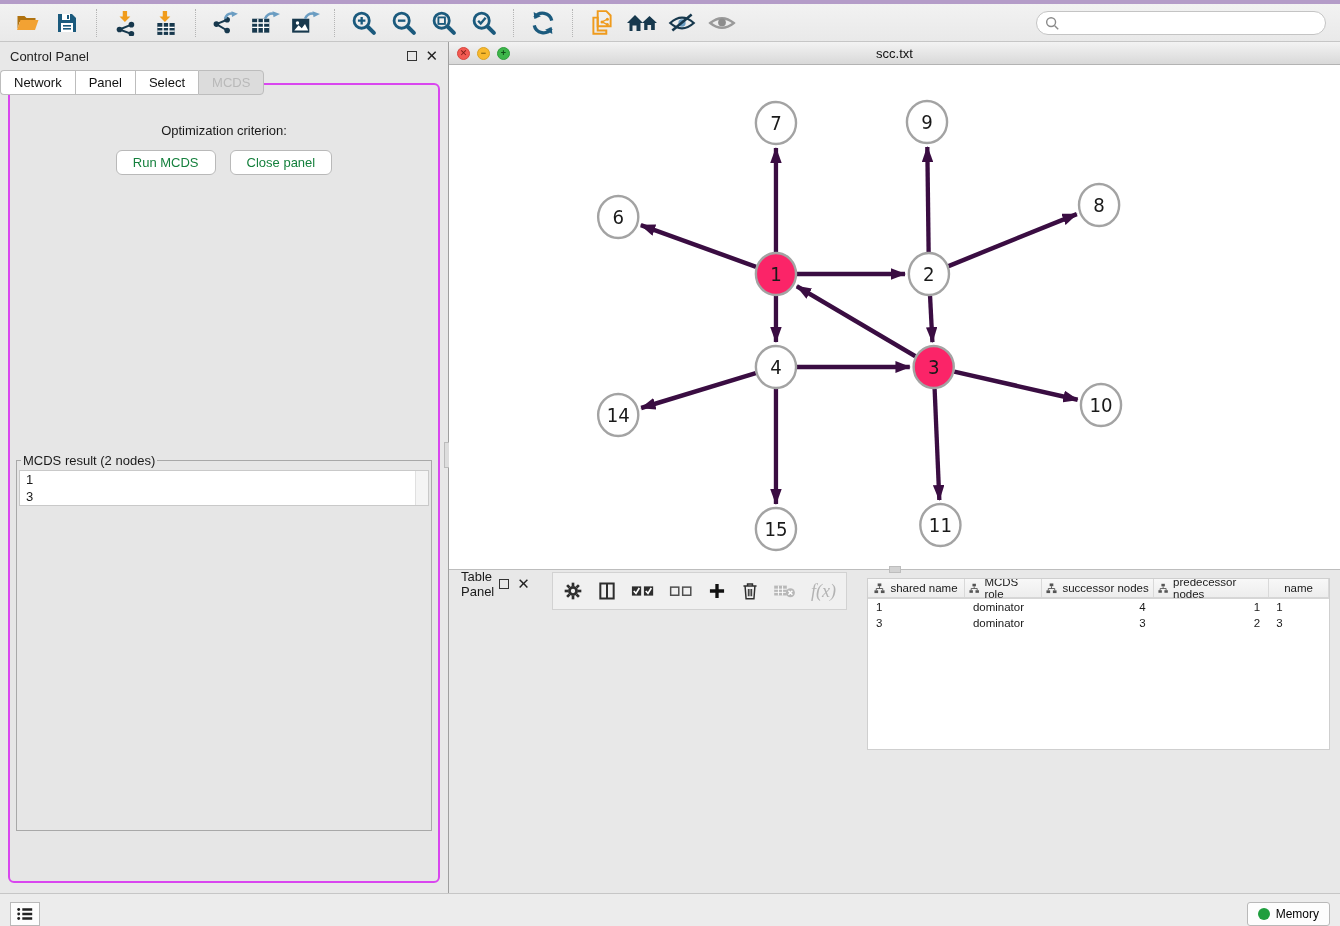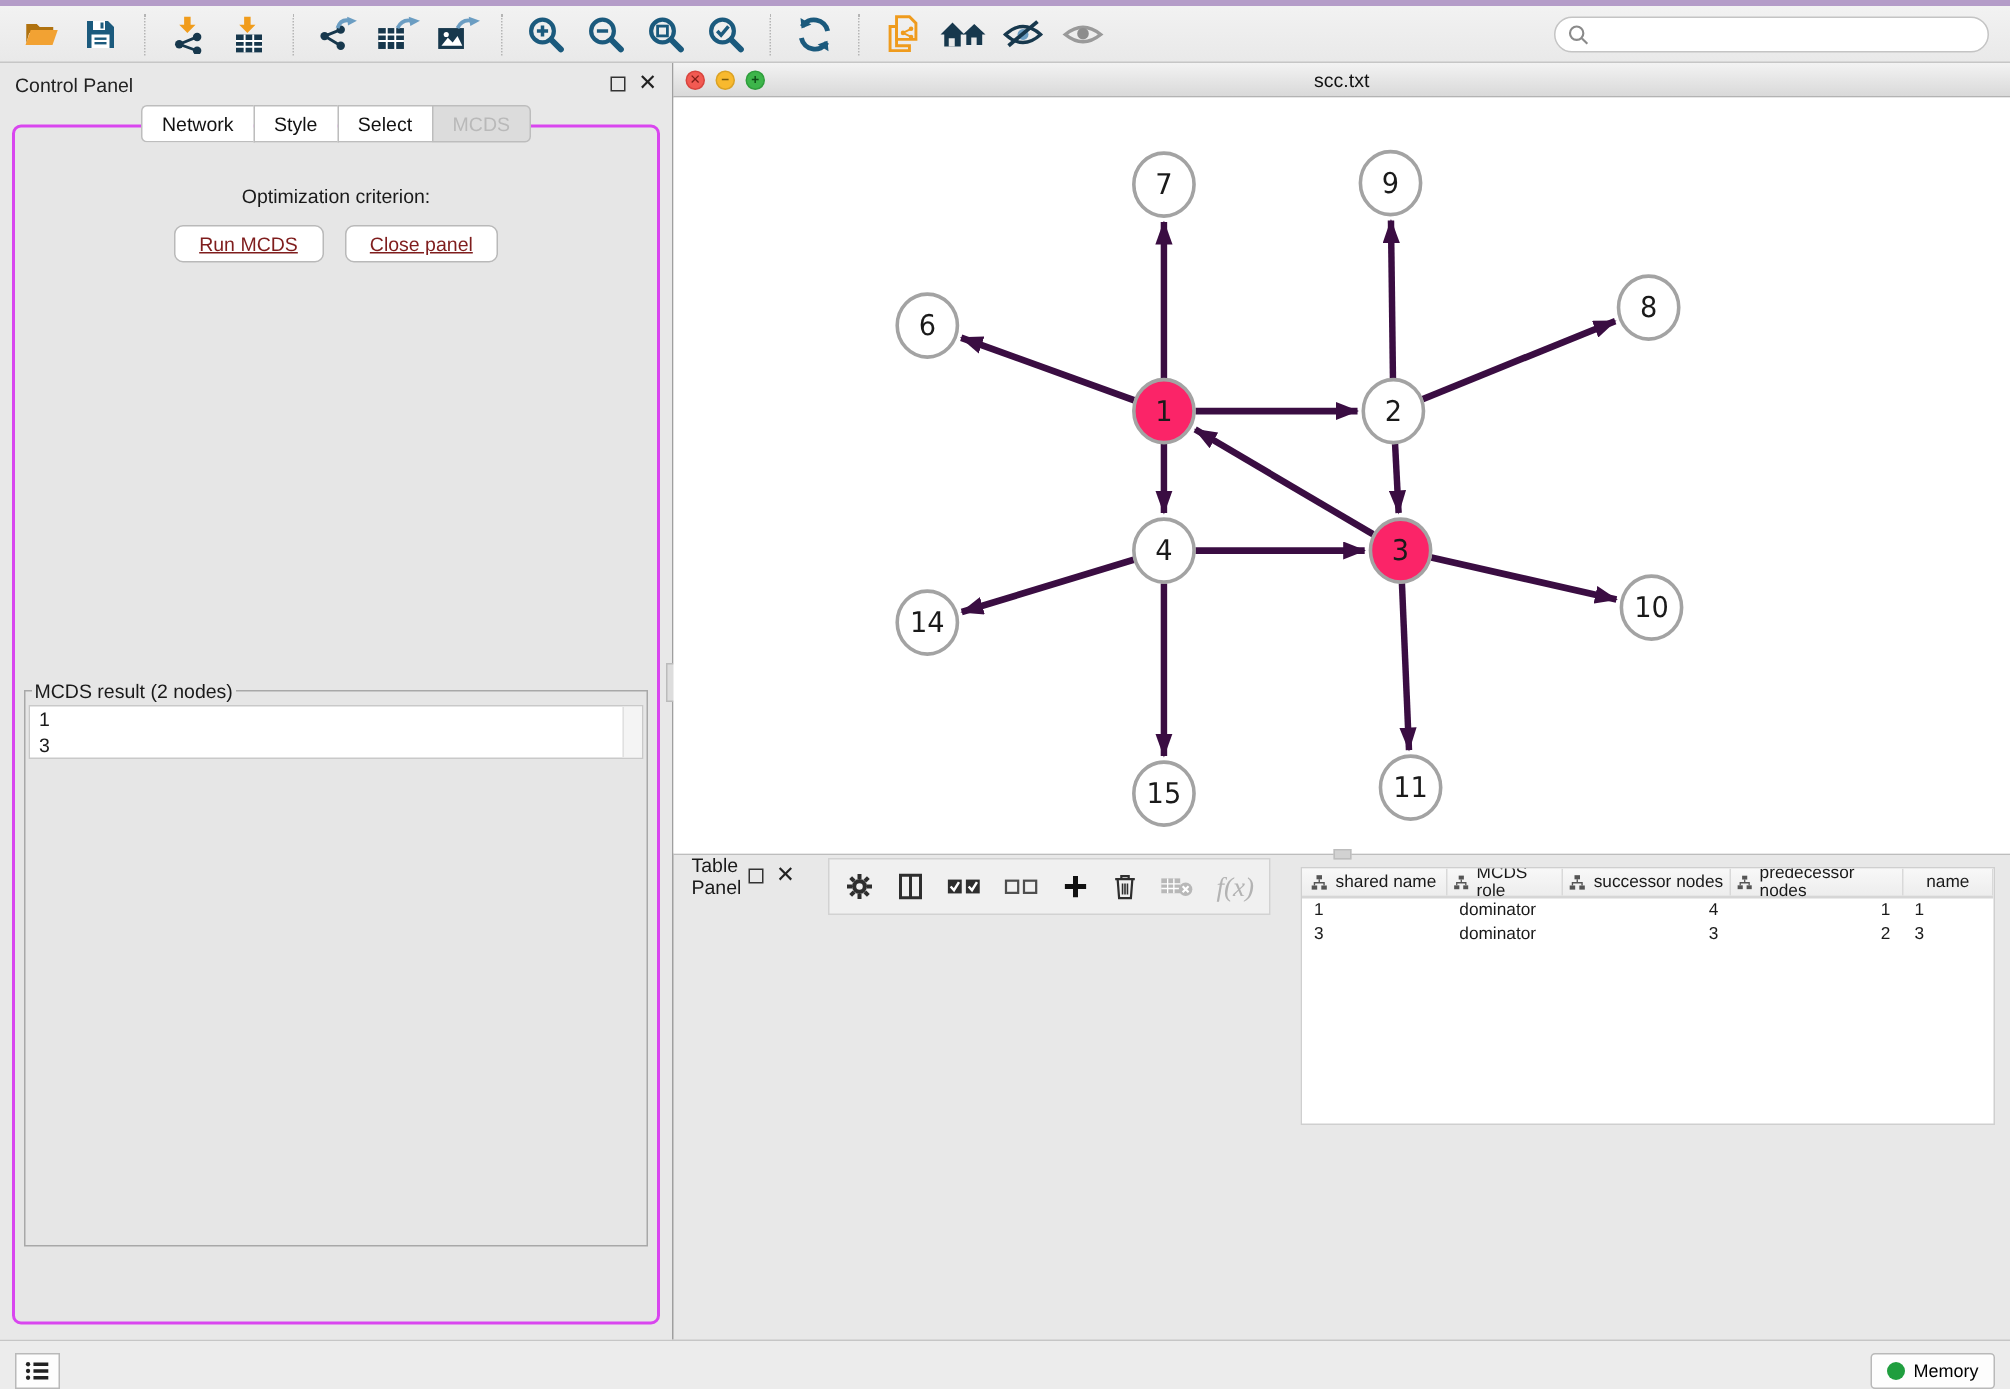--- a/index.html
+++ b/index.html
@@ -43,21 +43,21 @@
   .control-panel {
     width:449px; background:#e8e8e8; border-right:1px solid #9f9f9f;
     display:flex; flex-direction:column; position:relative;
   }
   .panel-header { height:28px; display:flex; align-items:center; padding:0 10px; }
   .panel-header .ph-title { font-size:13px; color:#222; }
   .ph-icons { margin-left:auto; display:flex; align-items:center; gap:8px; }
   .float-box { width:10px; height:10px; border:1.5px solid #333; display:inline-block; }
   .close-x { font-size:15px; font-weight:700; color:#222; line-height:10px; }
 
-  .tabs-row { display:flex; justify-content:center; position:relative; z-index:2; }
+  .tabs-row { display:flex; justify-content:flex-start; position:relative; z-index:2; }
   .tab-btn {
     font-size:13px; padding:4px 13px; background:#fff; border:1px solid #bdbdbd;
     border-right:none; color:#111;
   }
   .tab-btn:first-child { border-radius:4px 0 0 4px; }
   .tab-btn:last-child { border-radius:0 4px 4px 0; border-right:1px solid #bdbdbd; }
   .tab-btn.sel { background:#dcdcdc; color:#b9b9b9; }
 
   .cp-body {
     flex:1; margin:-12px 8px 10px 8px; padding-top:12px;
@@ -69,21 +69,21 @@
     margin:10px auto 0; width:312px; height:24px; background:#fff;
     border:1px solid #b9b9b9; border-radius:6px; display:flex; align-items:center;
     padding:0 8px; font-size:13px; position:relative;
   }
   .select-box .chevrons { position:absolute; right:7px; top:4px; display:flex; flex-direction:column; gap:2px; }
   .chev-up { width:0; height:0; border-left:4px solid transparent; border-right:4px solid transparent; border-bottom:5px solid #4a4a4a; }
   .chev-dn { width:0; height:0; border-left:4px solid transparent; border-right:4px solid transparent; border-top:5px solid #4a4a4a; }
   .btn-row { display:flex; justify-content:center; gap:14px; margin-top:12px; }
   .push-btn {
     background:#fff; border:1px solid #b9b9b9; border-radius:6px;
-    font-size:13px; padding:4px 16px; color:#7f1d1d;text-decoration:underline;
+    font-size:13px; padding:4px 16px; color:#15803d;
   }
 
   .mcds-fieldset {
     margin:278px 6px 0 6px; border:1px solid #a8a8a8; padding:2px;
     height:378px; display:flex; flex-direction:column;
   }
   .mcds-legend { font-size:13px; padding:0 2px; margin-left:2px; }
   .mcds-list { flex:1; background:#fff; border:1px solid #c9c9c9; position:relative; overflow:hidden; }
   .mcds-item { font-size:13px; padding:1px 6px; }
   .mcds-scroll { position:absolute; top:0; right:0; width:13px; height:100%; background:#f4f4f4; border-left:1px solid #e0e0e0; }
@@ -296,21 +296,21 @@
     <div class="control-panel">
       <div class="panel-header">
         <span class="ph-title">Control Panel</span>
         <span class="ph-icons">
           <span class="float-box"></span>
           <span class="close-x">✕</span>
         </span>
       </div>
       <div class="tabs-row">
         <button class="tab-btn">Network</button>
-        <button class="tab-btn">Style</button>
+        <button class="tab-btn">Panel</button>
         <button class="tab-btn">Select</button>
         <button class="tab-btn sel">MCDS</button>
       </div>
       <div class="cp-body">
         <div class="opt-label">Optimization criterion:</div>
         <div class="btn-row">
           <button class="push-btn">Run MCDS</button>
           <button class="push-btn">Close panel</button>
         </div>
         <fieldset class="mcds-fieldset">

